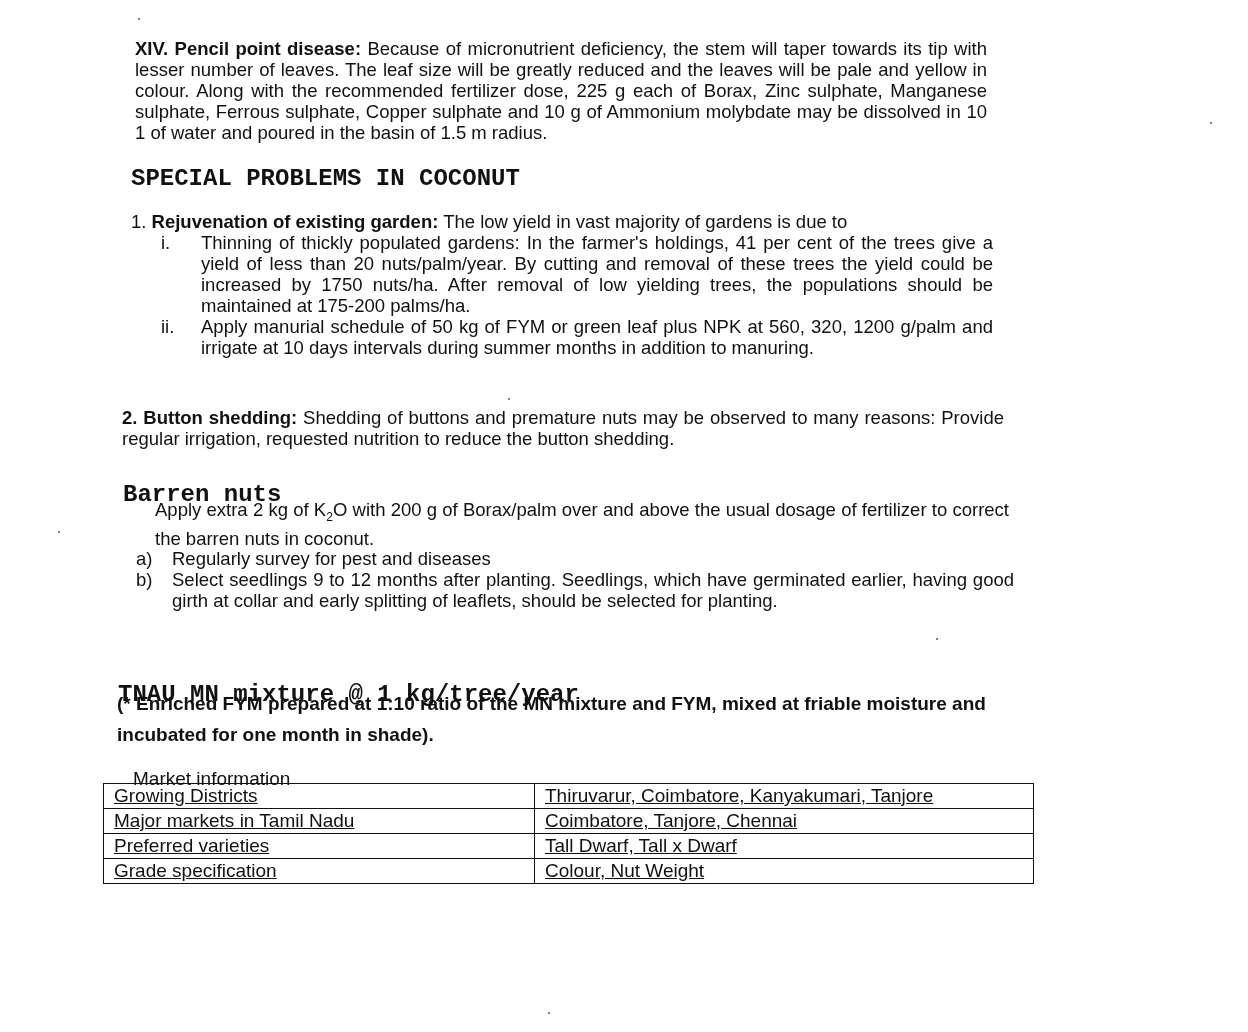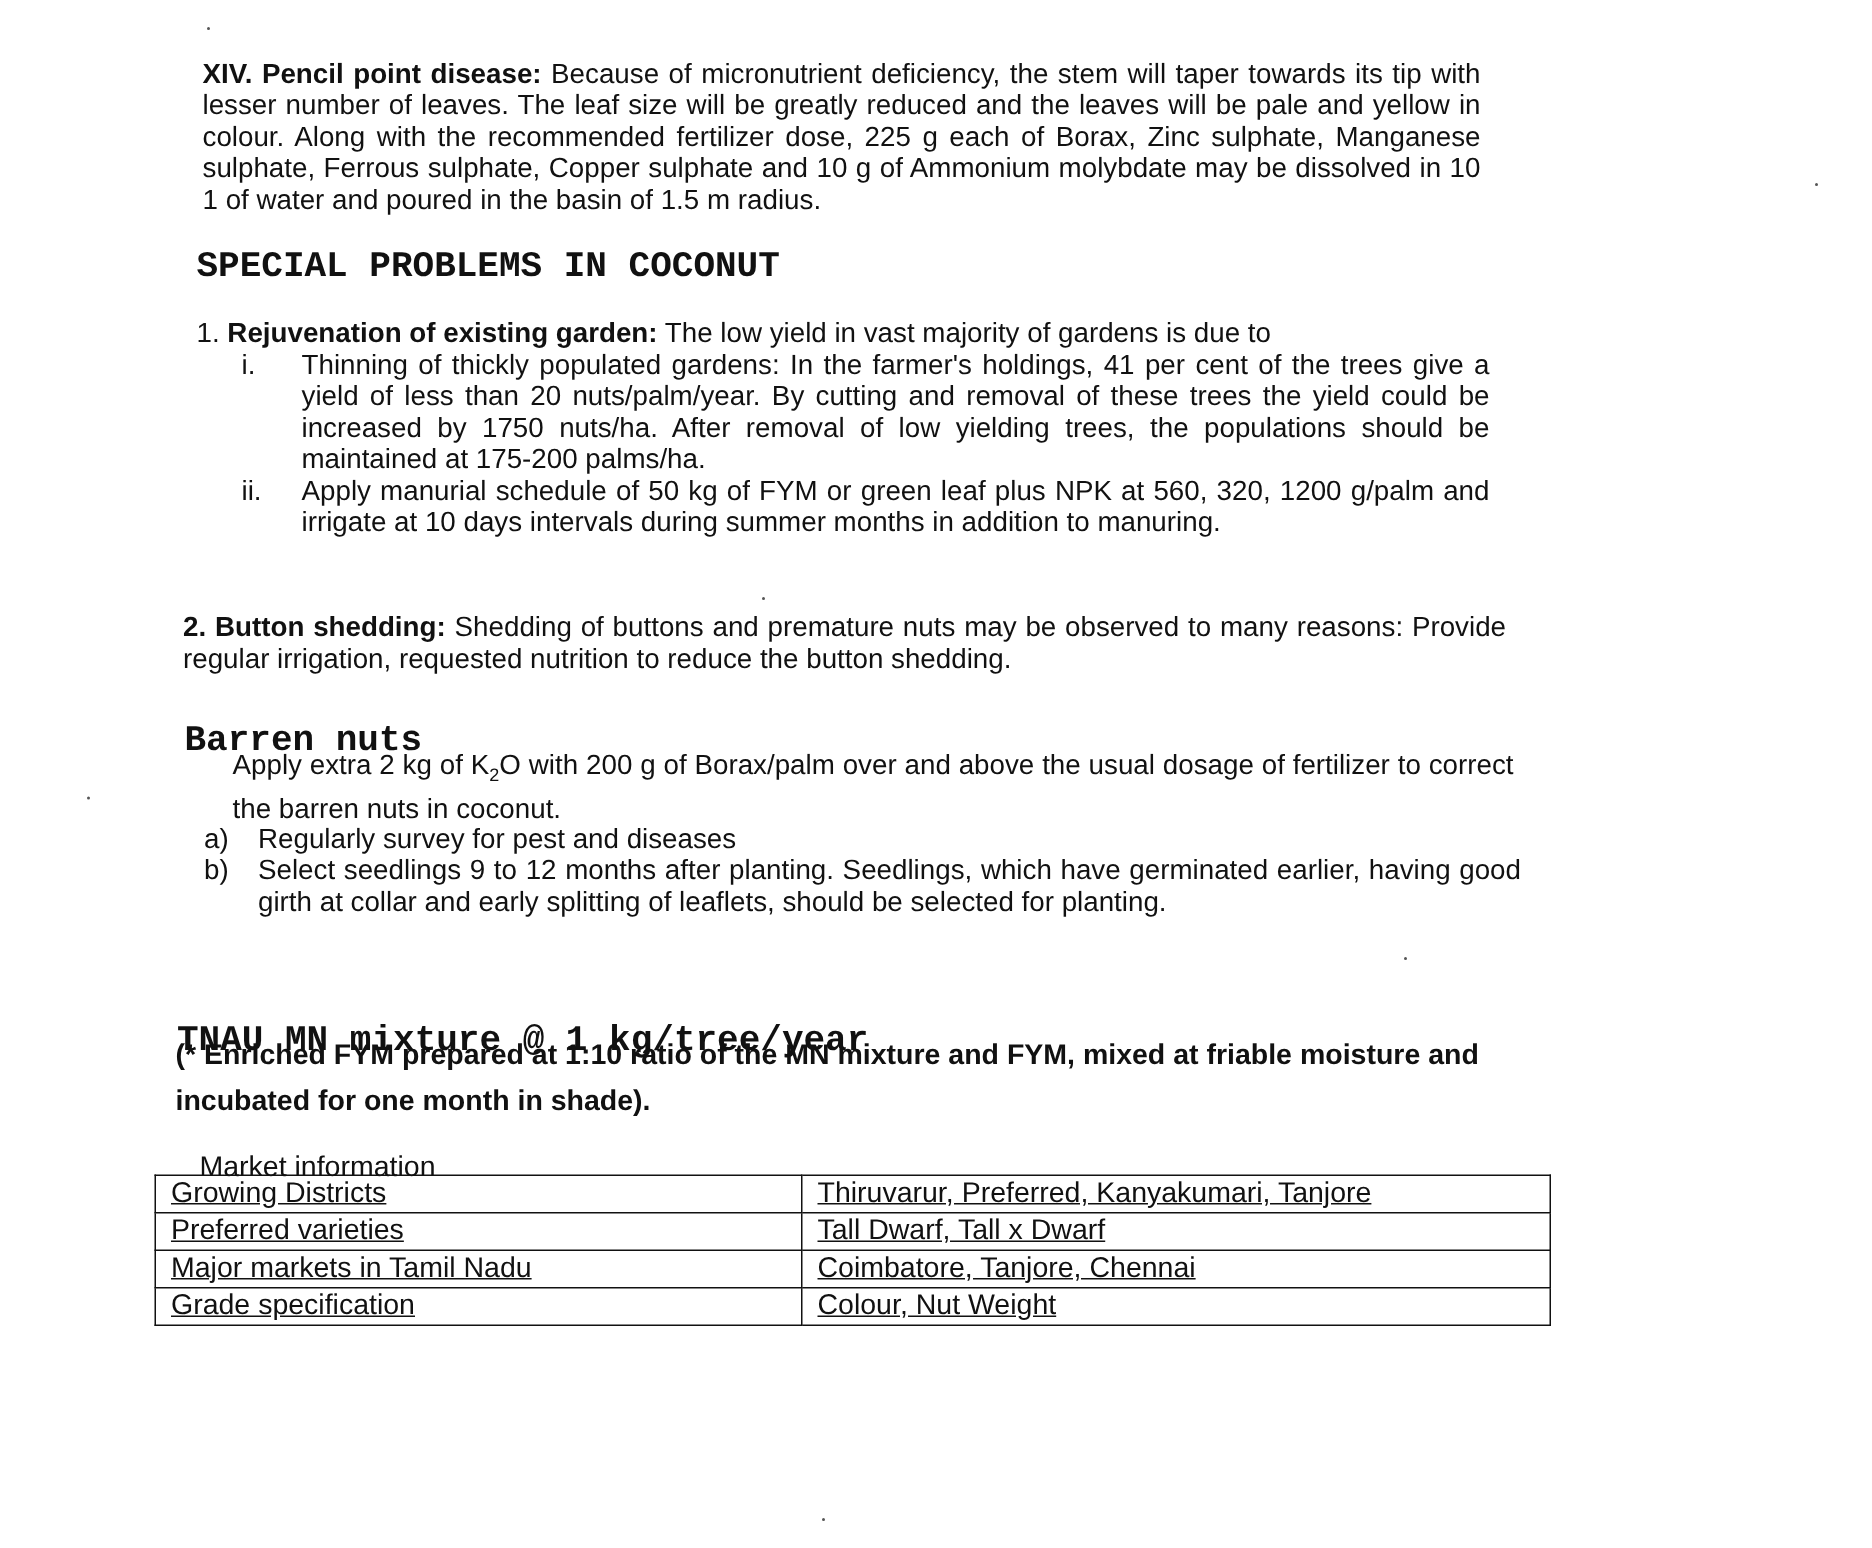--- a/index.html
+++ b/index.html
@@ -85,29 +85,29 @@
 <div class="blk heading" id="tnau">TNAU MN mixture @ 1 kg/tree/year</div>
 
 <div class="blk" id="enriched">(* Enriched FYM prepared at 1:10 ratio of the MN mixture and FYM, mixed at friable moisture and incubated for one month in shade).</div>
 
 <div class="blk" id="market-h">Market information</div>
 
 <table class="blk" id="market-table">
   <tbody>
       <tr>
     <td class="k">Growing Districts</td>
-    <td>Thiruvarur, Preferred, Kanyakumari, Tanjore</td>
+    <td>Thiruvarur, Coimbatore, Kanyakumari, Tanjore</td>
+  </tr>
+  <tr>
+    <td class="k">Major markets in Tamil Nadu</td>
+    <td>Coimbatore, Tanjore, Chennai</td>
   </tr>
   <tr>
     <td class="k">Preferred varieties</td>
     <td>Tall Dwarf, Tall x Dwarf</td>
-  </tr>
-  <tr>
-    <td class="k">Major markets in Tamil Nadu</td>
-    <td>Coimbatore, Tanjore, Chennai</td>
   </tr>
   <tr>
     <td class="k">Grade specification</td>
     <td>Colour, Nut Weight</td>
   </tr>
 </tbody>
   </table>
 
 <span class="dot" style="left:138px;top:18px"></span>
 <span class="dot" style="left:1210px;top:122px"></span>

